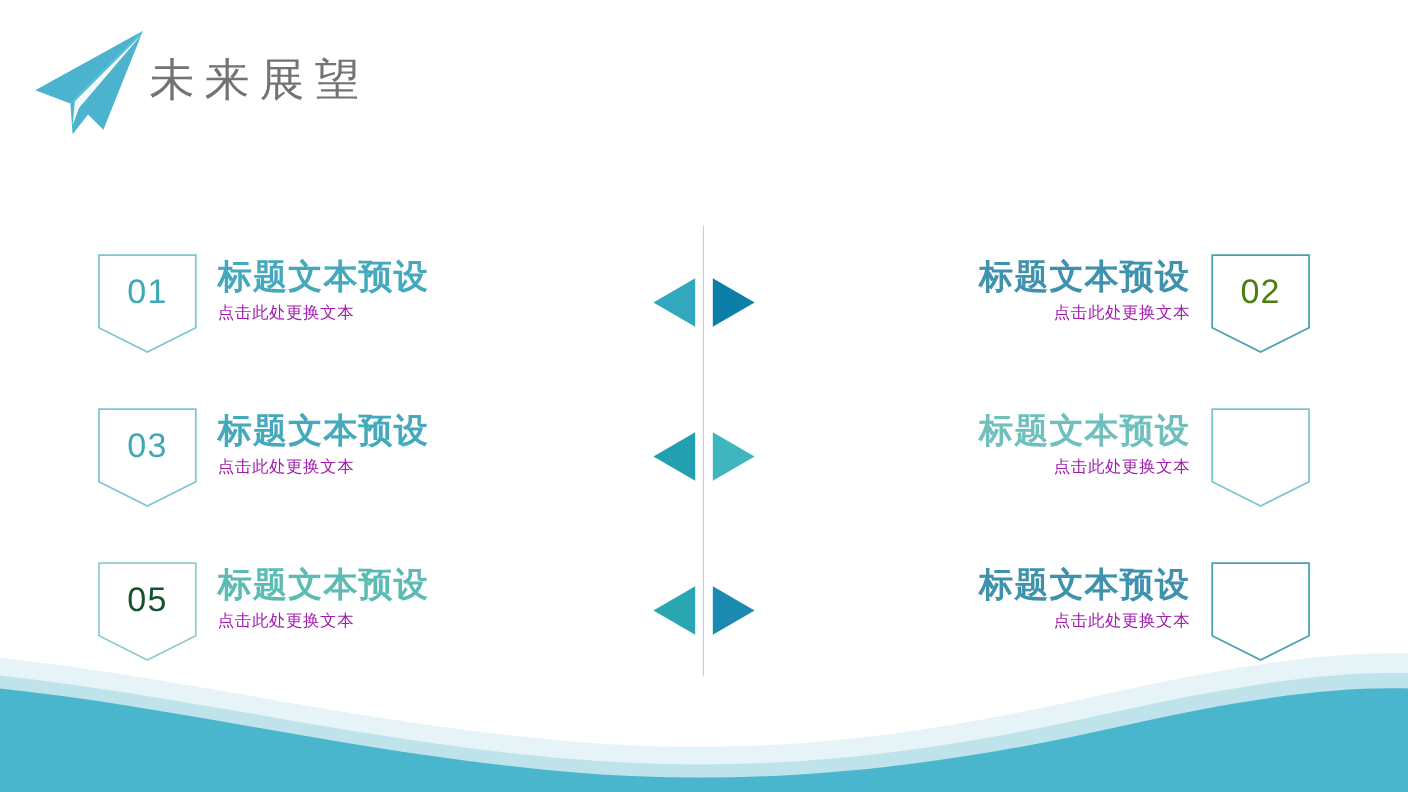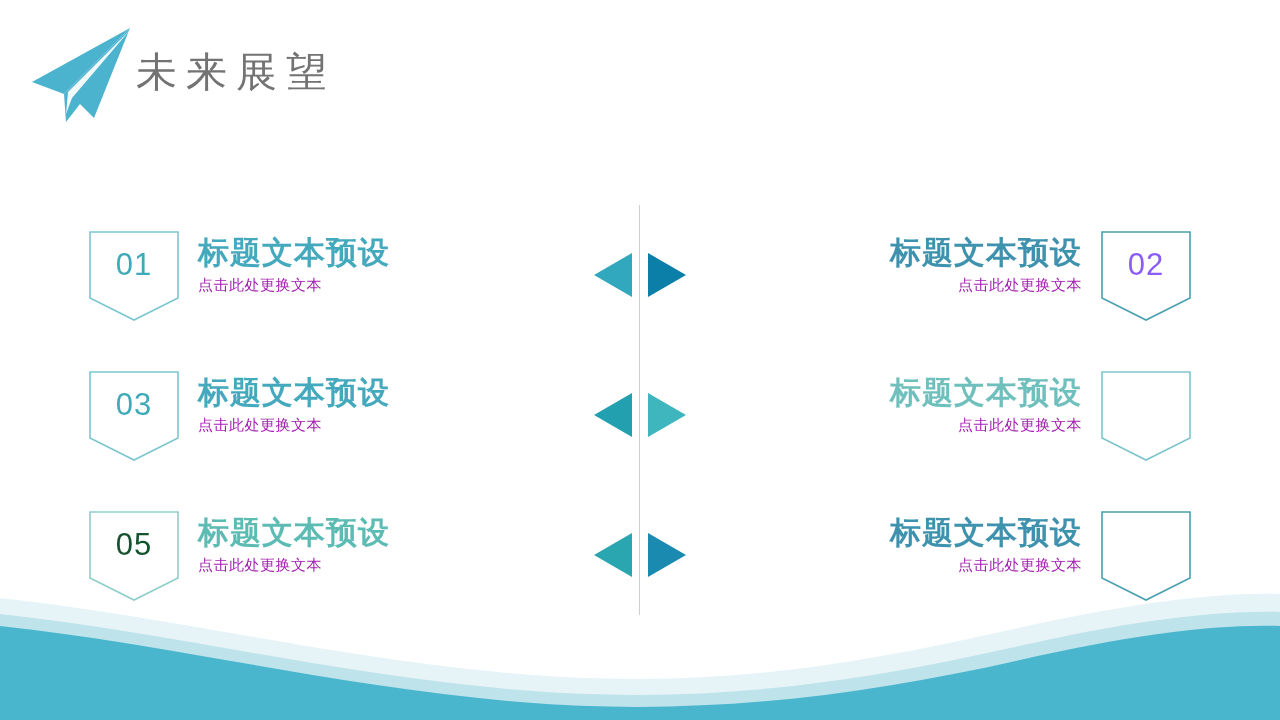--- a/index.html
+++ b/index.html
@@ -212,21 +212,21 @@
       <div class="arrows">
         <span class="tri left-tri" id="r1-al" style="color: rgb(49, 168, 189);"></span>
         <span class="tri right-tri" id="r1-ar" style="color: rgb(11, 127, 168);"></span>
       </div>
 
       <div class="item right">
         <div class="badge">
           <svg width="92" height="92" viewBox="0 0 92 92" xmlns="http://www.w3.org/2000/svg">
             <path id="r1r-shape" d="M2 2 L90 2 L90 68 L46 90 L2 68 Z" fill="none" stroke="#4a9fb0" stroke-width="1.6"></path>
           </svg>
-          <div class="num" id="r1r-num" style="color: #8b5cf6;">02</div>
+          <div class="num" id="r1r-num" style="color: #4d7c0f;">02</div>
         </div>
         <div class="texts">
           <div class="item-title" id="r1r-title" style="color: rgb(63, 146, 174);">标题文本预设</div>
           <div class="item-sub">点击此处更换文本</div>
         </div>
       </div>
     </div>
 
     <div class="row r2">
 

